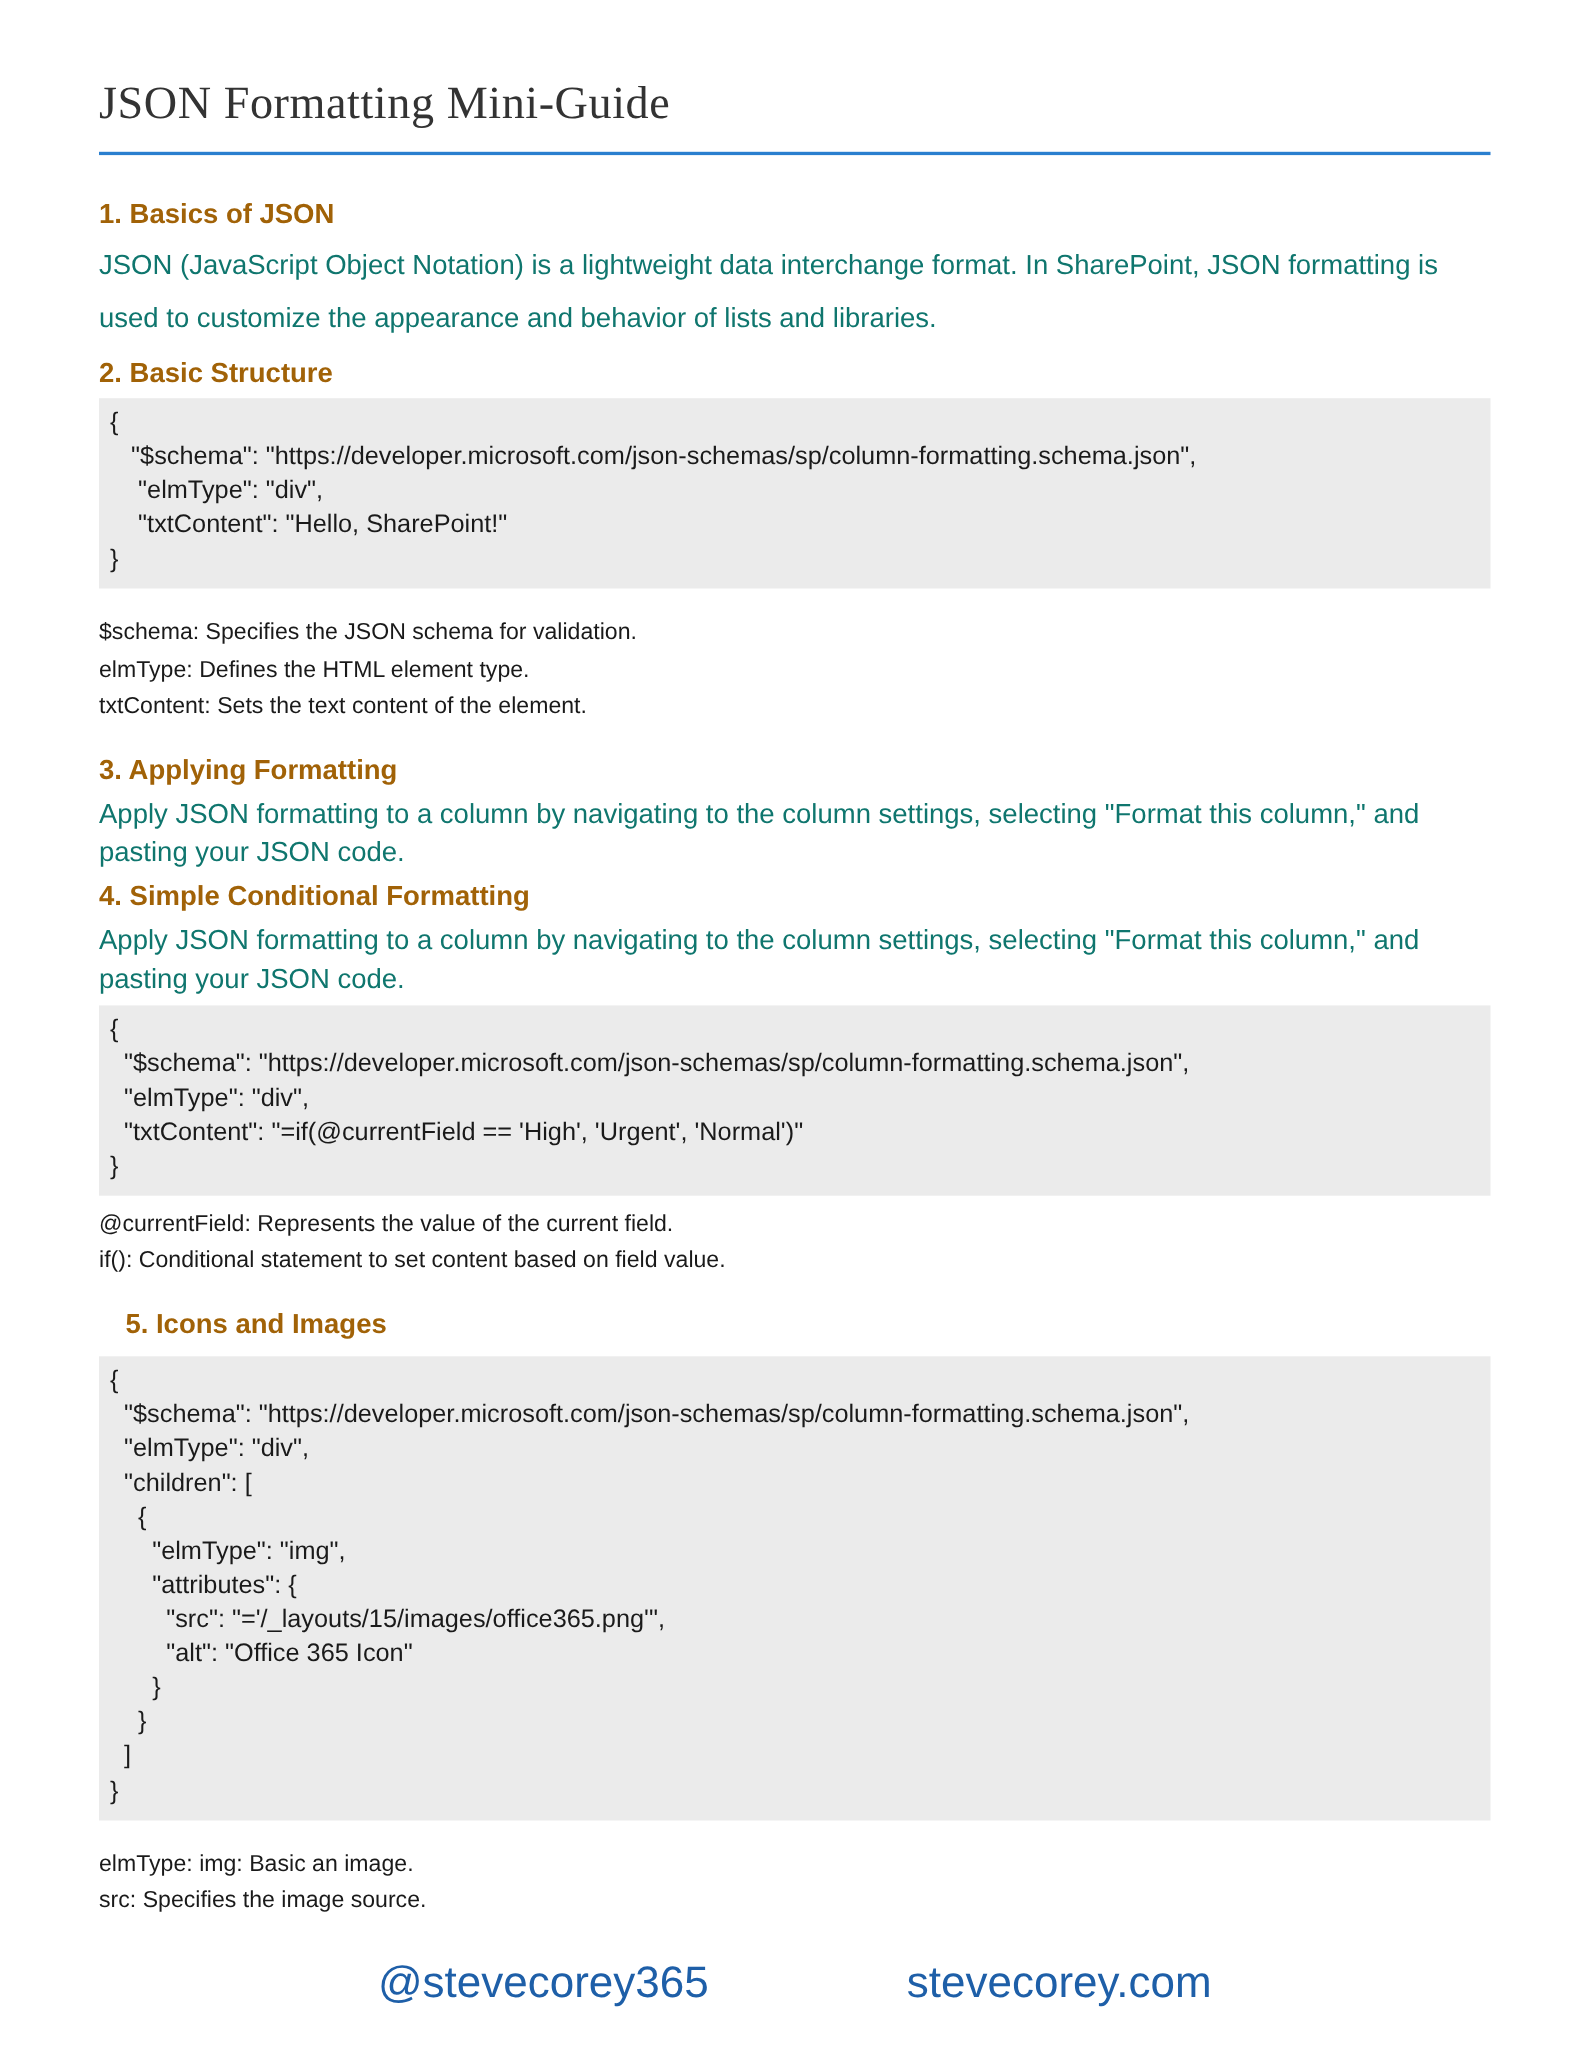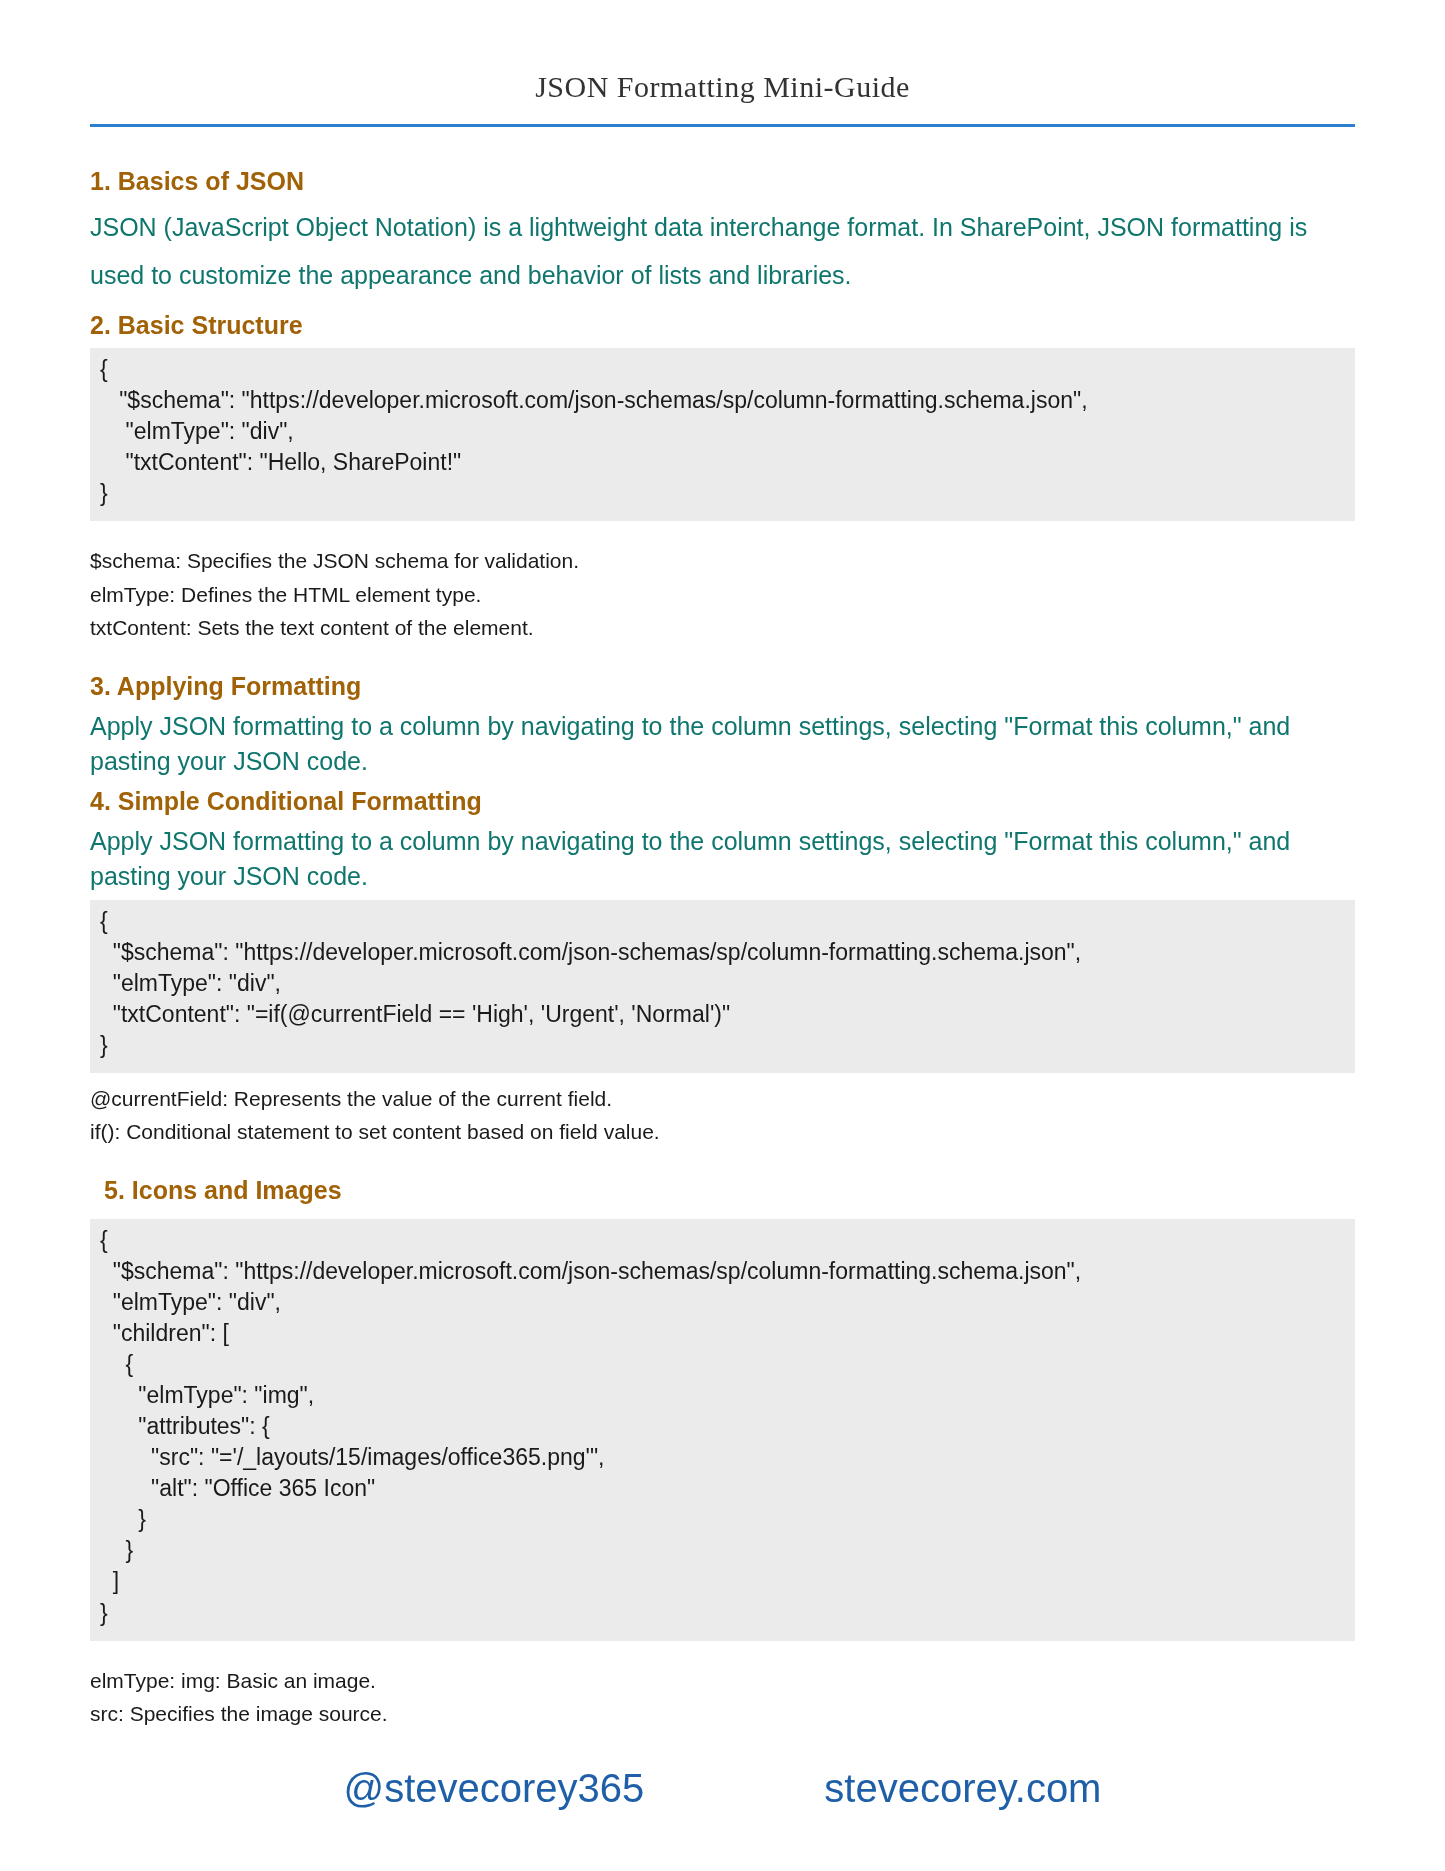--- a/index.html
+++ b/index.html
@@ -5,42 +5,42 @@
   * { margin: 0; padding: 0; box-sizing: border-box; }
   body {
     font-family: 'Segoe UI', Arial, sans-serif;
     background: #fff;
     width: 1445px;
     padding: 70px 90px 40px 90px;
     color: #1a1a1a;
   }
   .title {
     font-family: 'Times New Roman', 'Palatino', serif;
-    font-size: 30px;
+    font-size: 42px;
     font-weight: 400;
-    text-align: center;
+    text-align: left;
     color: #333;
     margin-bottom: 20px;
     letter-spacing: 0.5px;
   }
   .hr-line {
     border: none;
     border-top: 3px solid #2a7fcf;
     margin-bottom: 40px;
   }
   .heading {
     font-family: 'Segoe UI', Arial, sans-serif;
     font-weight: 700;
     font-size: 25px;
     color: #a16207;
     margin-bottom: 8px;
     margin-top: 12px;
   }
   .heading-indent {
-    margin-left: 14px;
+    margin-left: 24px;
   }
   .para {
     font-family: 'Segoe UI', Arial, sans-serif;
     font-size: 25px;
     font-weight: 400;
     color: #0f766e;
     line-height: 1.9;
     margin-bottom: 6px;
   }
   .para-tight {

